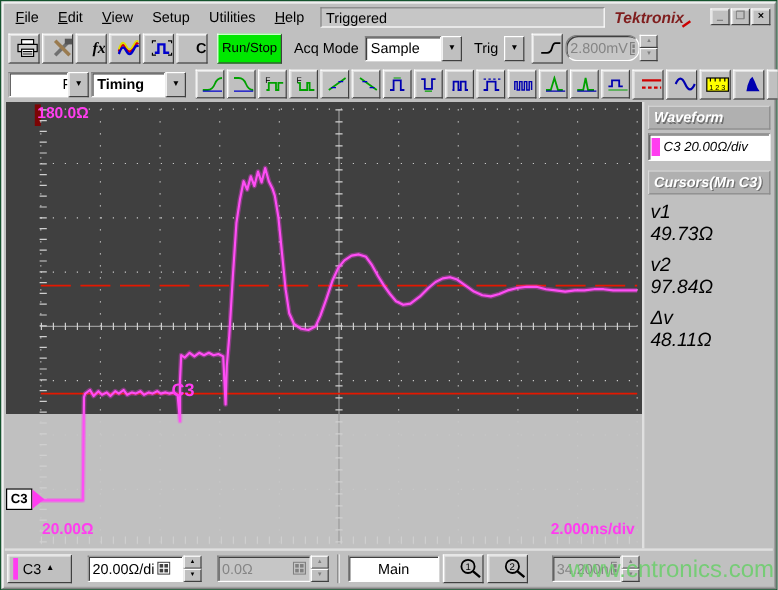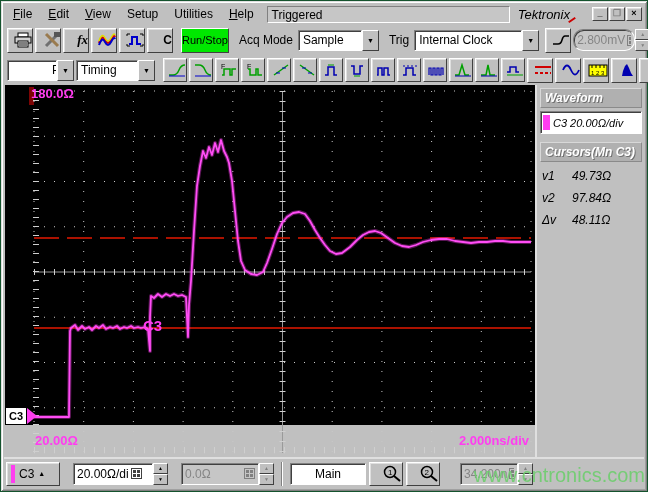--- a/index.html
+++ b/index.html
@@ -22,21 +22,21 @@
     position:absolute; left:3px; top:3px; right:3px; height:20px;
     display:flex; align-items:center; gap:2px; padding:0 2px;
   }
   .menu-item { padding:2px 7px; color:#000; cursor:default; }
   .menu-item span u { text-decoration:underline; }
   .trig-status {
     flex:1; height:17px; margin-left:4px; margin-right:6px;
     border:1px solid; border-color:#808080 #fff #fff #808080;
     background:#c6c6c6; padding:1px 4px; color:#000;
   }
-  .brand { font-weight:normal; color:#000000; font-size:13px; position:relative; padding-right:6px; font-style:italic;}
+  .brand { font-weight:bold; color:#7f1d1d; font-size:13px; position:relative; padding-right:6px; font-style:italic;}
   .brand:after{ content:""; position:absolute; right:0px; bottom:1px; width:8px; height:2px; background:#cc0000; transform:rotate(-35deg);}
   .win-ctl { display:flex; gap:1px; margin-left:14px; }
   .ctl-btn {
     width:16px; height:14px; background:#c0c0c0;
     border:1px solid; border-color:#fff #404040 #404040 #fff;
     box-shadow: inset 1px 1px 0 #dfdfdf;
     font-size:9px; line-height:11px; text-align:center; font-weight:bold; color:#000;
   }
   .ctl-btn.disabled { color:#808080; }
   
@@ -84,22 +84,22 @@
     flex:1; background:#c0c0c0;
     border:1px solid; border-color:#fff #404040 #404040 #fff;
     font-size:5px; line-height:8px; text-align:center; color:#000;
   }
   .spinner.disabled .updown div { color:#808080; }
   .keypad-ic { display:inline-block; }
   .gr { margin-left:auto; display:flex; gap:2px; }
   .txt-ic { font-weight:bold; font-style:italic; font-family:"Liberation Serif",serif; font-size:13px; color:#000;}
   
   .display {
-    position:absolute; left:4px; top:84px; width:530px; height:340px;
-    background:#000000;
+    position:absolute; left:4px; top:84px; width:530px; height:260px;
+    background:#404040;
   }
   .scope-label { position:absolute; color:var(--trace,#ff3df0); font-size:13px; font-weight:bold; letter-spacing:0; }
   .lbl-top { left:26px; top:1px; }
   .lbl-bottom { left:30px; top:348px; }
   .lbl-time { right:6px; top:348px; }
   .lbl-trace { left:138px; top:232px; font-size:15px; }
   .chan-marker { position:absolute; left:0px; top:322px; display:flex; align-items:center; }
   .chan-box {
     width:22px; height:18px; background:#fff; border:1px solid #000;
     color:#000; font-size:11px; font-weight:bold; text-align:center; line-height:16px;
@@ -117,21 +117,21 @@
     padding:2px 4px; text-shadow:1px 1px 0 #707070; margin-bottom:3px;
     border:1px solid; border-color:#d8d8d8 #8a8a8a #8a8a8a #d8d8d8;
   }
   .chan-entry {
     background:#fff; border:1px solid; border-color:#808080 #fff #fff #808080;
     box-shadow: inset 1px 1px 0 #404040;
     display:flex; align-items:center; gap:3px; padding:3px 2px; margin-bottom:8px;
     color:#000; font-size:11px; white-space:nowrap;
   }
   .swatch { width:7px; height:15px; background:var(--trace,#ff3df0); flex:0 0 auto;}
-  .readout-row { display:flex; padding:4px 4px 4px 2px; color:#000; font-size:12px; }
+  .readout-row { display:flex; padding:4px 4px 4px 2px; color:#000; font-size:16px;flex-direction:column; }
   .readout-row .rlabel { width:30px; }
   
   .statusbar {
     position:absolute; left:3px; right:3px; bottom:3px; height:31px;
     border-top:2px solid #dfdfdf;
     display:flex; align-items:center; padding:0 2px; gap:3px;
   }
   .chan-btn {
     width:54px; height:24px; background:#c0c0c0;
     border:1px solid; border-color:#fff #404040 #404040 #fff;
@@ -210,21 +210,20 @@
       <span style="font-weight:bold;">C</span>
     </div>
     <div class="runstop">Run/Stop</div>
     <span class="tb-label">Acq Mode</span>
     <div class="combo">
       <div class="field" style="width:64px;">Sample</div>
       <div class="drop">▼</div>
     </div>
     <span class="tb-label">Trig</span>
     <div class="combo">
-      <div class="field" style="width:108px;">Internal Clock</div>
       <div class="drop">▼</div>
     </div>
     <div class="tbtn" style="margin-left:4px;">
       <svg width="18" height="12">
           <path d="M1,10 h5 q3,0 4,-4 q1,-4 3,-4 h4" fill="none" stroke="#000" stroke-width="1.5"></path>
         </svg>
     </div>
     <div class="spinner disabled">
       <div class="sfield" style="width:62px;border-radius:10px;">
         <span>2.800mV</span>
@@ -242,21 +241,21 @@
         </div>
     </div>
 
   </div>
 
   <div class="tb tb2">
     <div class="combo">
       <div class="field" style="width:42px;padding-left:44px;">Pulse</div>
       <div class="drop">▼</div>
     </div>
-    <div class="combo" style="margin-right:6px;">
+    <div class="combo" style="margin-right:6px;font-weight:bold;">
       <div class="field" style="width:62px;">Timing</div>
       <div class="drop">▼</div>
     </div>
     <div class="tbtn small">
         <svg width="18" height="14">
           <path d="M1,12 h4 q4,0 6,-5 q2,-5 6,-5" fill="none" stroke="#00a000" stroke-width="1.5"></path>
           <line x1="1" y1="13" x2="17" y2="13" stroke="#00c"></line>
         </svg>
       </div>
     <div class="tbtn small">

